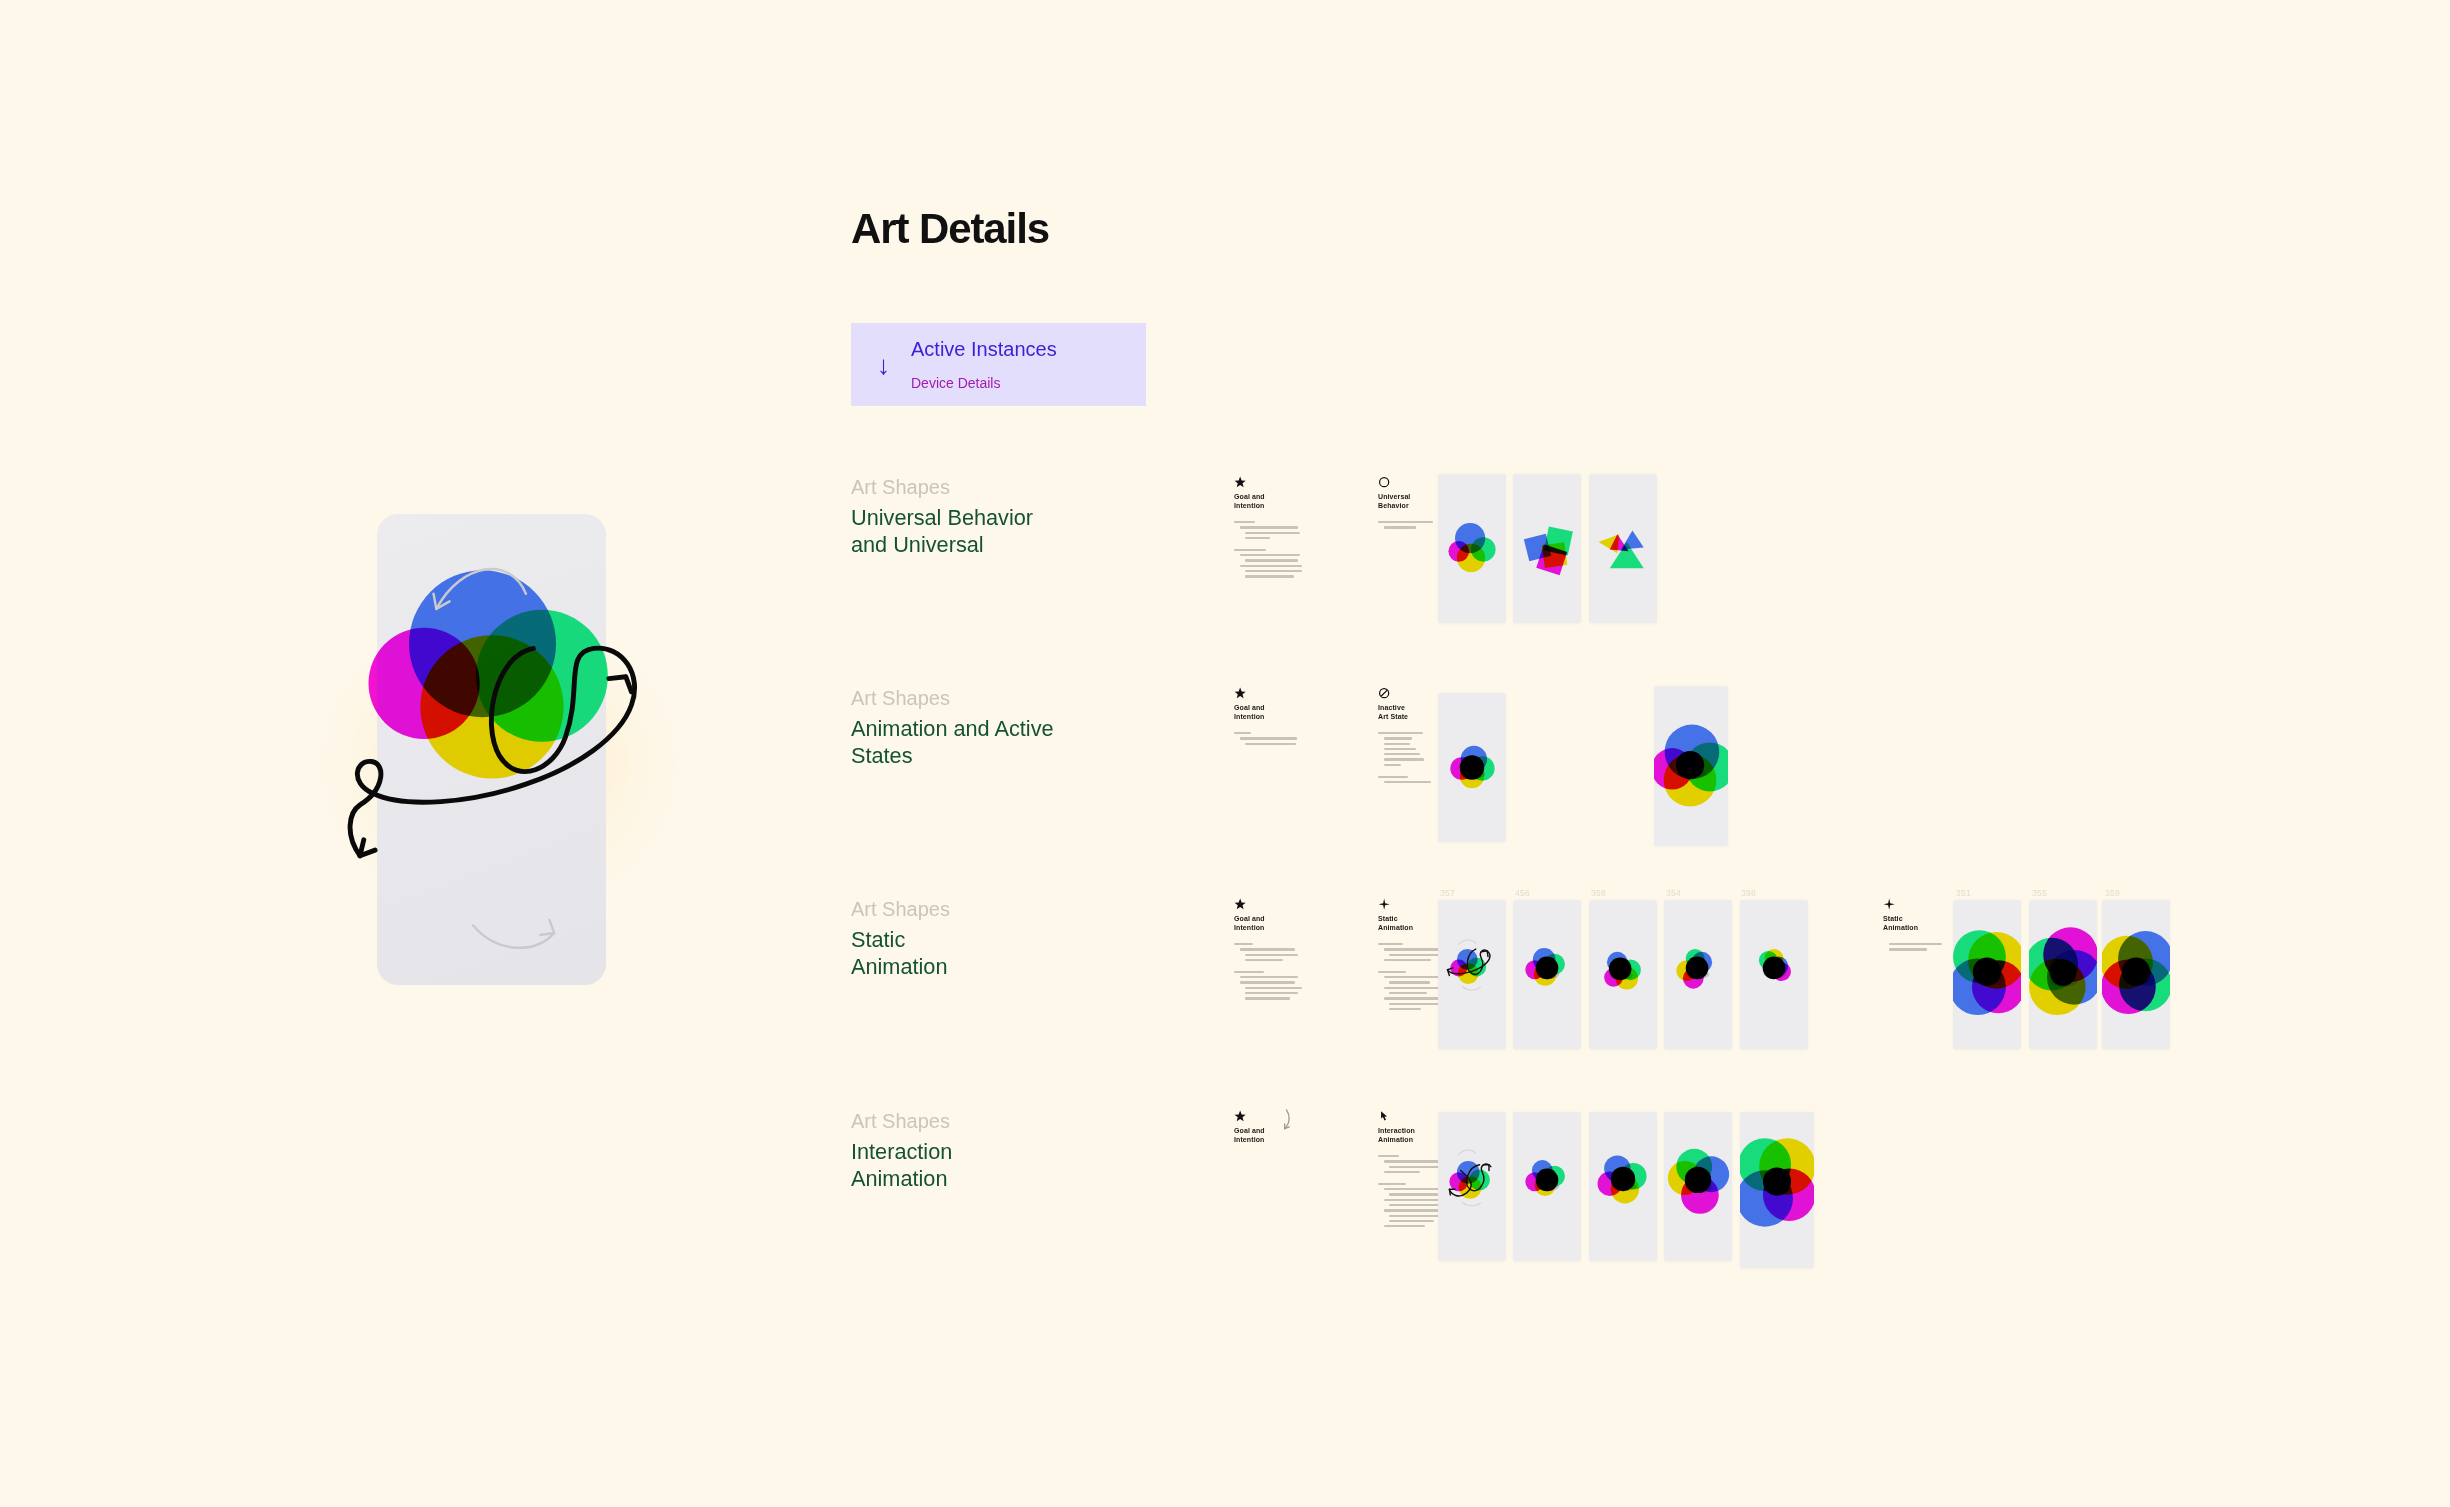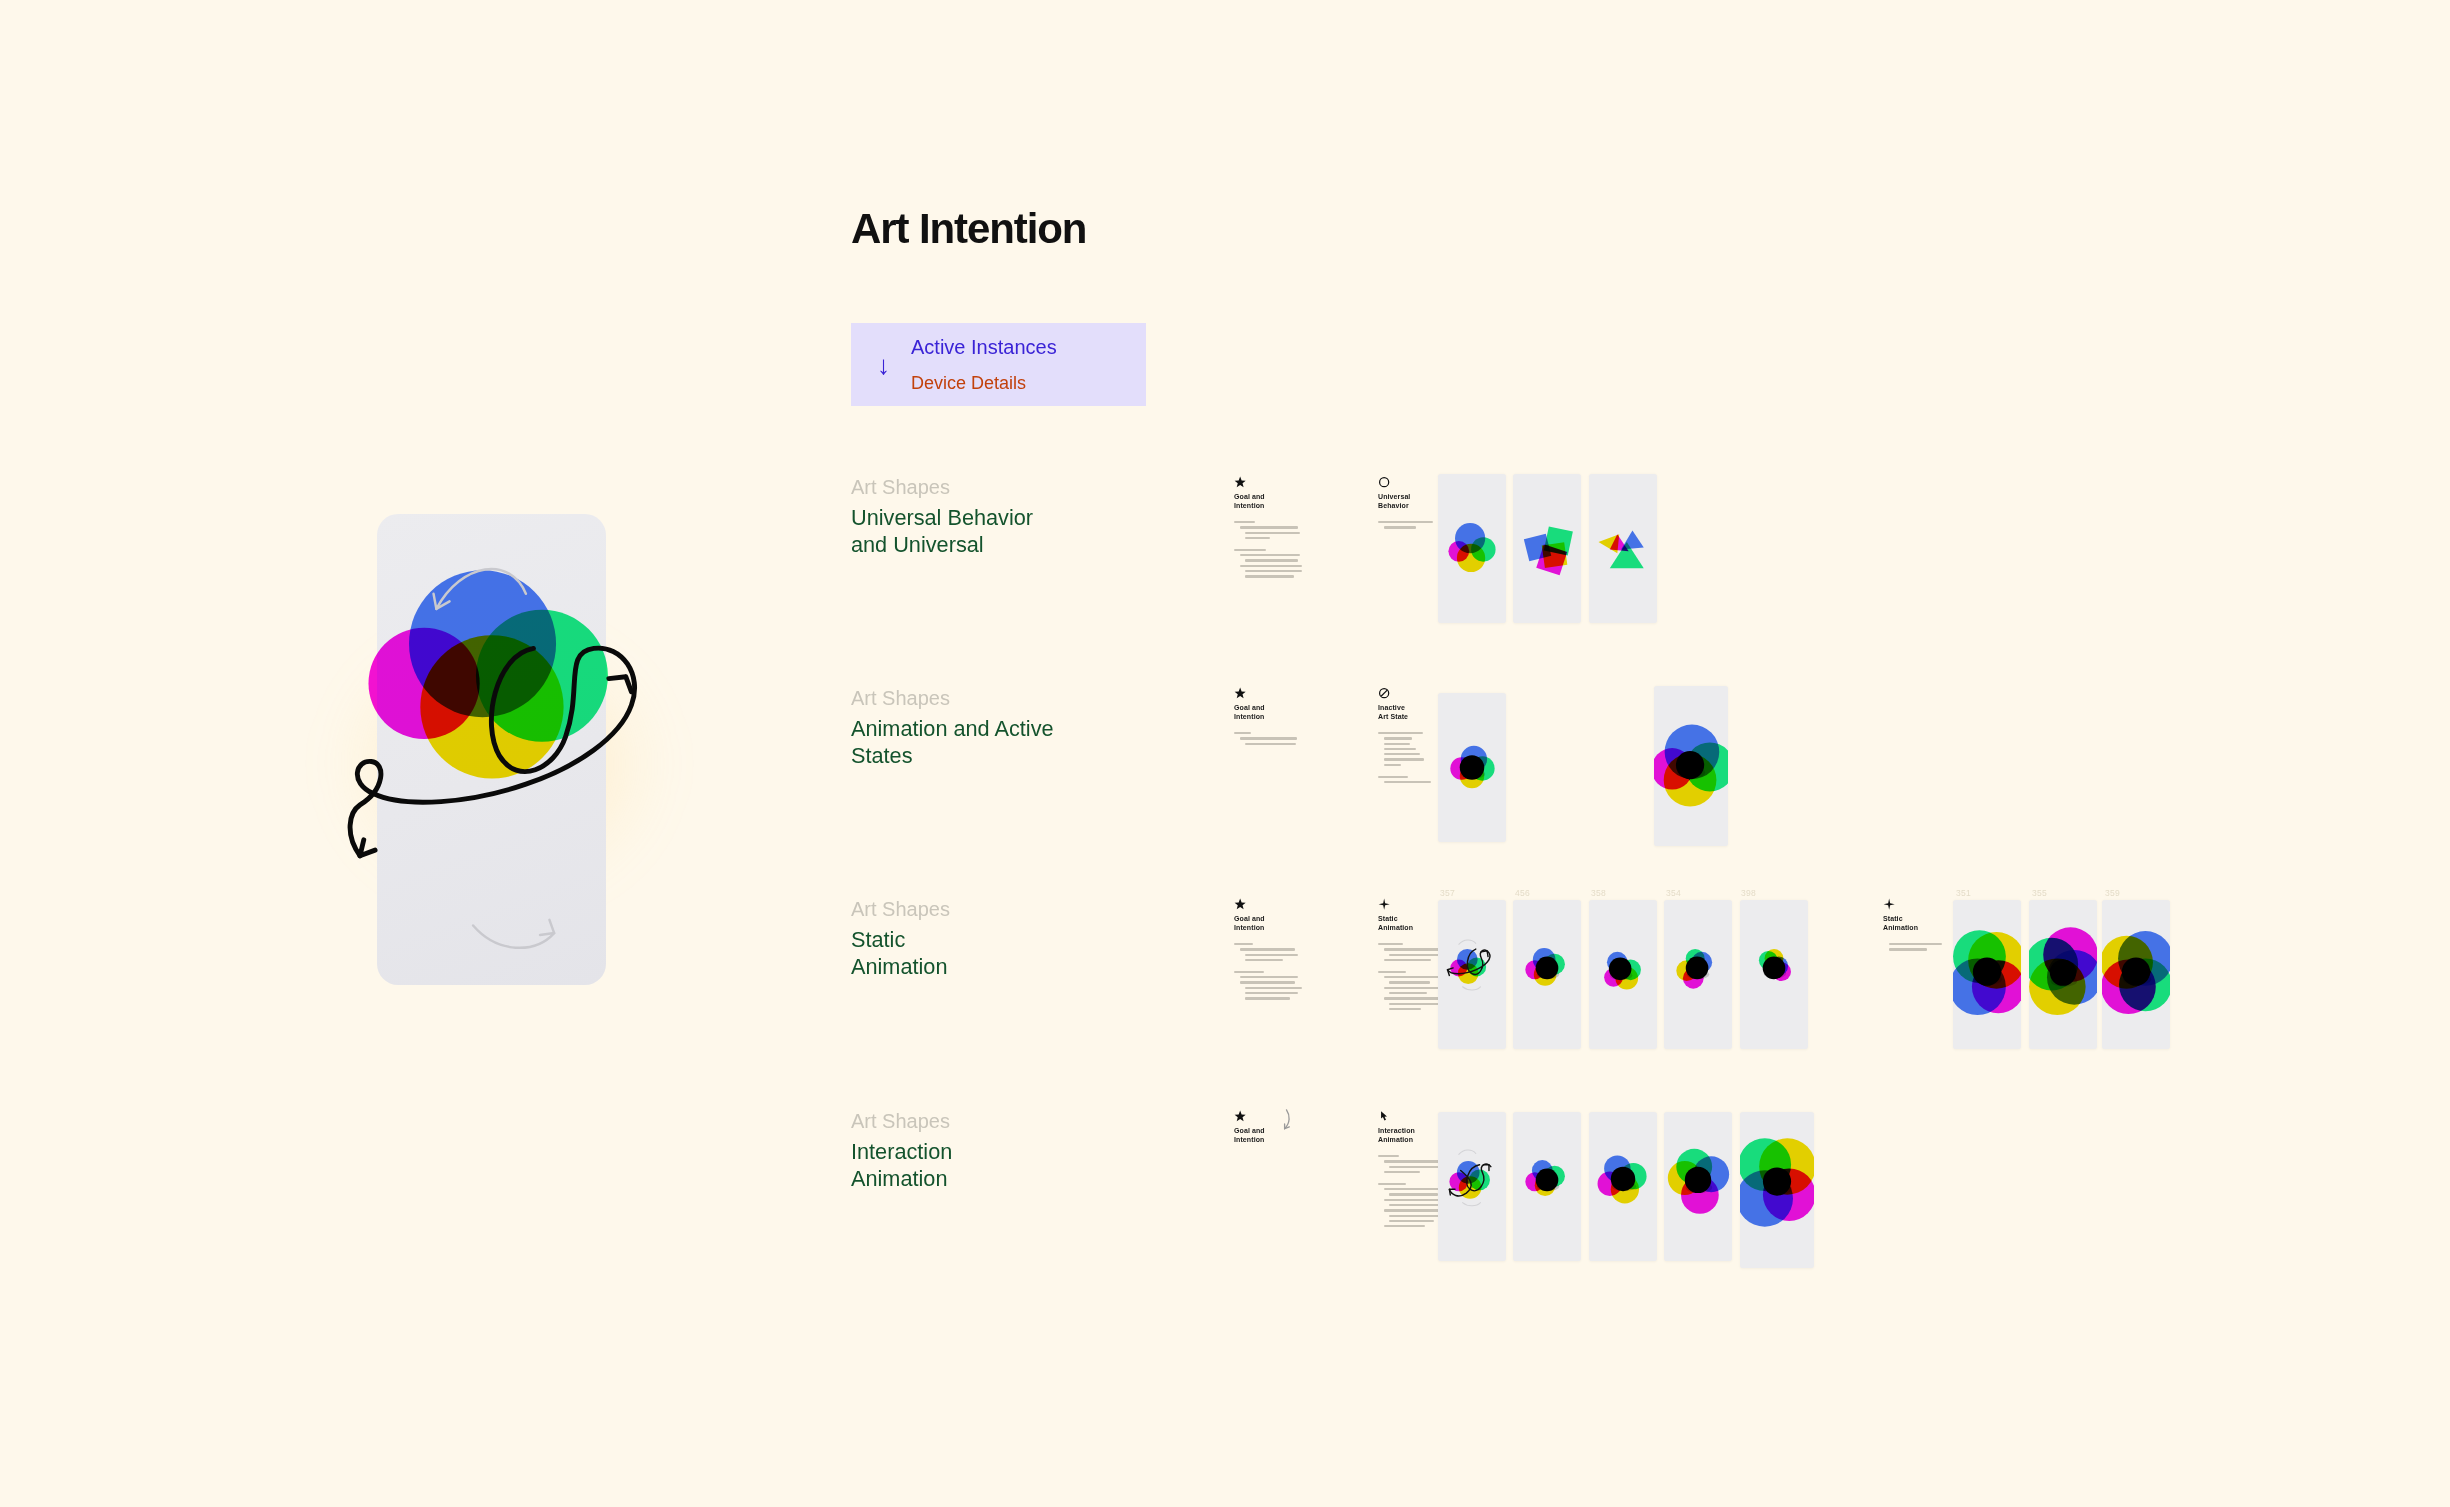--- a/index.html
+++ b/index.html
@@ -31,21 +31,21 @@
   #page-title {
     position: absolute; left: 851px; top: 205px;
     font-size: 42px; font-weight: bold; letter-spacing: -1.1px; color: #111;
   }
   #callout {
     position: absolute; left: 851px; top: 323px; width: 295px; height: 83px;
     background: #E3DEFB; display: flex; align-items: center; padding-left: 26px; gap: 21px;
   }
   #callout .arrow-dn { color: #3A23D6; font-size: 26px; line-height: 1; }
   #callout .c-main { color: #3A23D6; font-size: 20px; font-weight: 500; }
-  #callout .c-sub  { color: #c2410c; font-size: 18px; margin-top: 14px; }
+  #callout .c-sub  { color: #a21caf; font-size: 14px; margin-top: 14px; }
 
   
   .sec { position: absolute; width: 311px; }
   .sec .eyebrow { color: #C9C5BA; font-size: 20px; margin-bottom: 4.7px; }
   .sec .title { color: #14532d; font-size: 21.7px; line-height: 1.28; }
 
   
   .note { position: absolute; width: 113px; }
   .note .nicon { width: 12.3px; height: 12.3px; margin-bottom: 3.8px; display:block; }
   .note .nhead { font-size: 7px; font-weight: bold; color: #1a1a1a; line-height: 1.32; letter-spacing: 0.1px; }
@@ -103,21 +103,21 @@
                  C 288 212, 268 172, 300 168 C 330 164, 352 196, 340 228
                  C 328 262, 282 294, 228 312 C 170 332, 100 338, 66 322
                  C 40 310, 48 286, 64 288 C 80 290, 78 318, 52 334
                  C 40 342, 36 366, 52 388"></path>
         <path d="M334 198 l -18 2 M334 198 l 6 16"></path>
         <path d="M52 388 l 16 -6 M52 388 l 4 -17"></path>
       </g>
     </svg>
   </div>
 
-  <div id="page-title">Art Intention</div>
+  <div id="page-title">Art Details</div>
 
   <div id="callout">
     <div class="arrow-dn">↓</div>
     <div>
       <div class="c-main">Active Instances</div>
       <div class="c-sub">Device Details</div>
     </div>
   </div>
 
   <div class="sec" style="left:851px; top:476px;">

